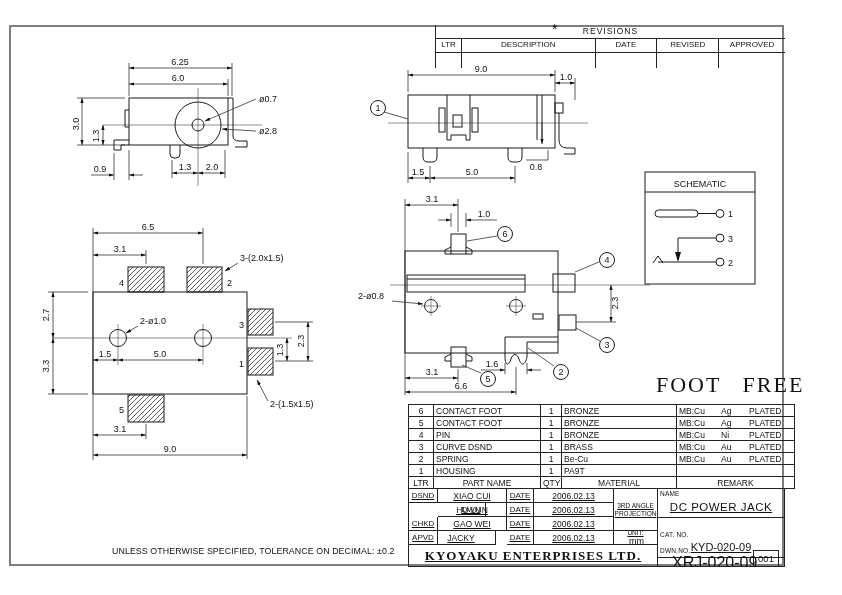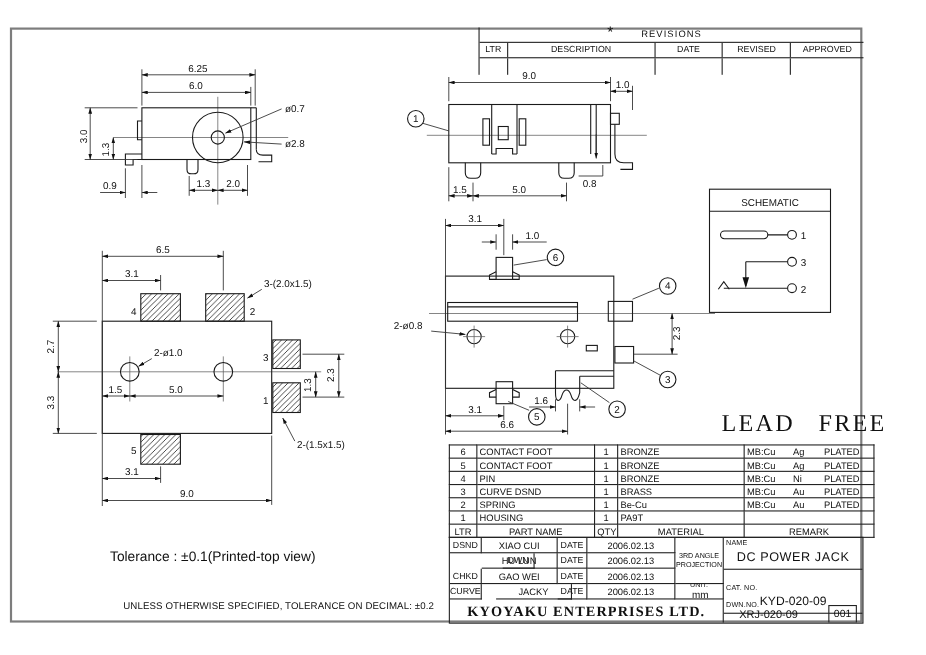--- a/index.html
+++ b/index.html
@@ -43,26 +43,26 @@
   td.c-mat{width:110px;text-align:left;padding-left:5px;}
   td.c-rem{width:113px;}
   .rem{display:flex;}
   .rem span:nth-child(1){width:42px;}
   .rem span:nth-child(2){width:28px;}
   td.hd{text-align:center !important;}
 
   
   .tblock{left:408px;top:488px;width:377px;height:79px;border:1px solid #222;box-sizing:border-box;font-size:8.5px;}
   .tb-cell{position:absolute;box-sizing:border-box;border-right:1px solid #222;border-bottom:1px solid #222;
-           display:flex;align-items:center;justify-content:center;overflow:hidden;}
+           display:flex;align-items:center;justify-content:center;overflow:hidden;text-decoration:underline;}
   .lab{position:absolute;left:2px;top:1px;font-size:6.5px;letter-spacing:0.2px;}
   .company{font-family:"Liberation Serif",serif;font-weight:bold;font-size:13px;letter-spacing:1px;}
   .pname{font-size:11.5px;letter-spacing:0.5px;margin-top:7px;}
   .catno{font-size:11px;margin-top:6px;}
-  .dwnno{font-size:10px;position:absolute;left:14px;top:8px;text-align:center;}
+  .dwnno{font-size:16px;position:absolute;left:14px;top:8px;text-align:center;}
   .sheetbox{position:absolute;right:5px;top:4px;width:24px;height:15px;border:1px solid #222;
             display:flex;align-items:center;justify-content:center;font-size:9.5px;}
   .proj{font-size:6.5px;text-align:center;line-height:8px;}
   .unitlab{font-size:6.5px;}
   .unitval{font-size:9px;margin-left:2px;}
 
   
   .note1{left:78px;top:474px;font-size:12.5px;border-bottom:1.5px solid #111;padding-bottom:3px;}
   .note2{left:100px;top:499px;font-size:12.5px;}
   .note3{left:112px;top:546px;font-size:8.8px;letter-spacing:0.1px;}
@@ -356,21 +356,21 @@
       <circle cx="75" cy="68" r="4" fill="#fff"></circle>
       <line x1="71" y1="92" x2="13" y2="92"></line>
       <path d="M8,93 L13,86 L18,93"></path>
       <circle cx="75" cy="92" r="4" fill="#fff"></circle>
     </g>
     <text x="83" y="47" font-size="9">1</text>
     <text x="83" y="72" font-size="9">3</text>
     <text x="83" y="96" font-size="9">2</text>
   </svg>
 
-  <div class="abs leadfree">LEAD FREE</div>
+  <div class="abs leadfree">FOOT FREE</div>
 
   <table class="parts">
     <tbody>
         <tr>
       <td class="c-ltr">6</td>
           <td class="c-name">CONTACT FOOT</td>
       <td class="c-qty">1</td>
           <td class="c-mat">BRONZE</td>
       <td class="c-rem">
             <div class="rem">
@@ -465,22 +465,22 @@
     <div class="tb-cell" style="left:0;top:14px;width:29px;height:14px;font-size:8px;margin-left:48px;">DWN</div>
     <div class="tb-cell" style="left:29px;top:14px;width:69px;height:14px;">HU LUN</div>
     <div class="tb-cell" style="left:98px;top:14px;width:27px;height:14px;font-size:8px;">DATE</div>
     <div class="tb-cell" style="left:125px;top:14px;width:80px;height:14px;">2006.02.13</div>
 
     <div class="tb-cell" style="left:0;top:28px;width:29px;height:14px;font-size:8px;">CHKD</div>
     <div class="tb-cell" style="left:29px;top:28px;width:69px;height:14px;">GAO WEI</div>
     <div class="tb-cell" style="left:98px;top:28px;width:27px;height:14px;font-size:8px;">DATE</div>
     <div class="tb-cell" style="left:125px;top:28px;width:80px;height:14px;">2006.02.13</div>
 
-    <div class="tb-cell" style="left:0;top:42px;width:29px;height:14px;font-size:8px;">CURVE</div>
-    <div class="tb-cell" style="left:42px;top:42px;width:69px;height:14px;">JACKY</div>
+    <div class="tb-cell" style="left:0;top:42px;width:29px;height:14px;font-size:8px;">APVD</div>
+    <div class="tb-cell" style="left:18px;top:42px;width:69px;height:14px;">JACKY</div>
     <div class="tb-cell" style="left:98px;top:42px;width:27px;height:14px;font-size:8px;">DATE</div>
     <div class="tb-cell" style="left:125px;top:42px;width:80px;height:14px;">2006.02.13</div>
 
     <div class="tb-cell proj" style="left:205px;top:0;width:44px;height:42px;flex-direction:column;">
       <span>3RD ANGLE</span>
       <span>PROJECTION</span>
     </div>
     <div class="tb-cell" style="left:205px;top:42px;width:44px;height:14px;flex-direction:column;">
       <span class="unitlab">UNIT:</span>
       <span class="unitval">mm</span>
@@ -498,15 +498,14 @@
       <span class="lab">CAT. NO.</span>
       <span class="catno">KYD-020-09</span>
     </div>
     <div class="tb-cell" style="left:249px;top:57px;width:126px;height:20px;border-right:none;border-bottom:none;">
       <span class="lab">DWN.NO.</span>
       <span class="dwnno">XRJ-020-09</span>
       <span class="sheetbox">001</span>
     </div>
   </div>
 
-  <div class="abs note2">Tolerance : ±0.1(Printed-top view)</div>
   <div class="abs note3">UNLESS OTHERWISE SPECIFIED, TOLERANCE ON DECIMAL: ±0.2</div>
 </div>
 
 </body></html>

